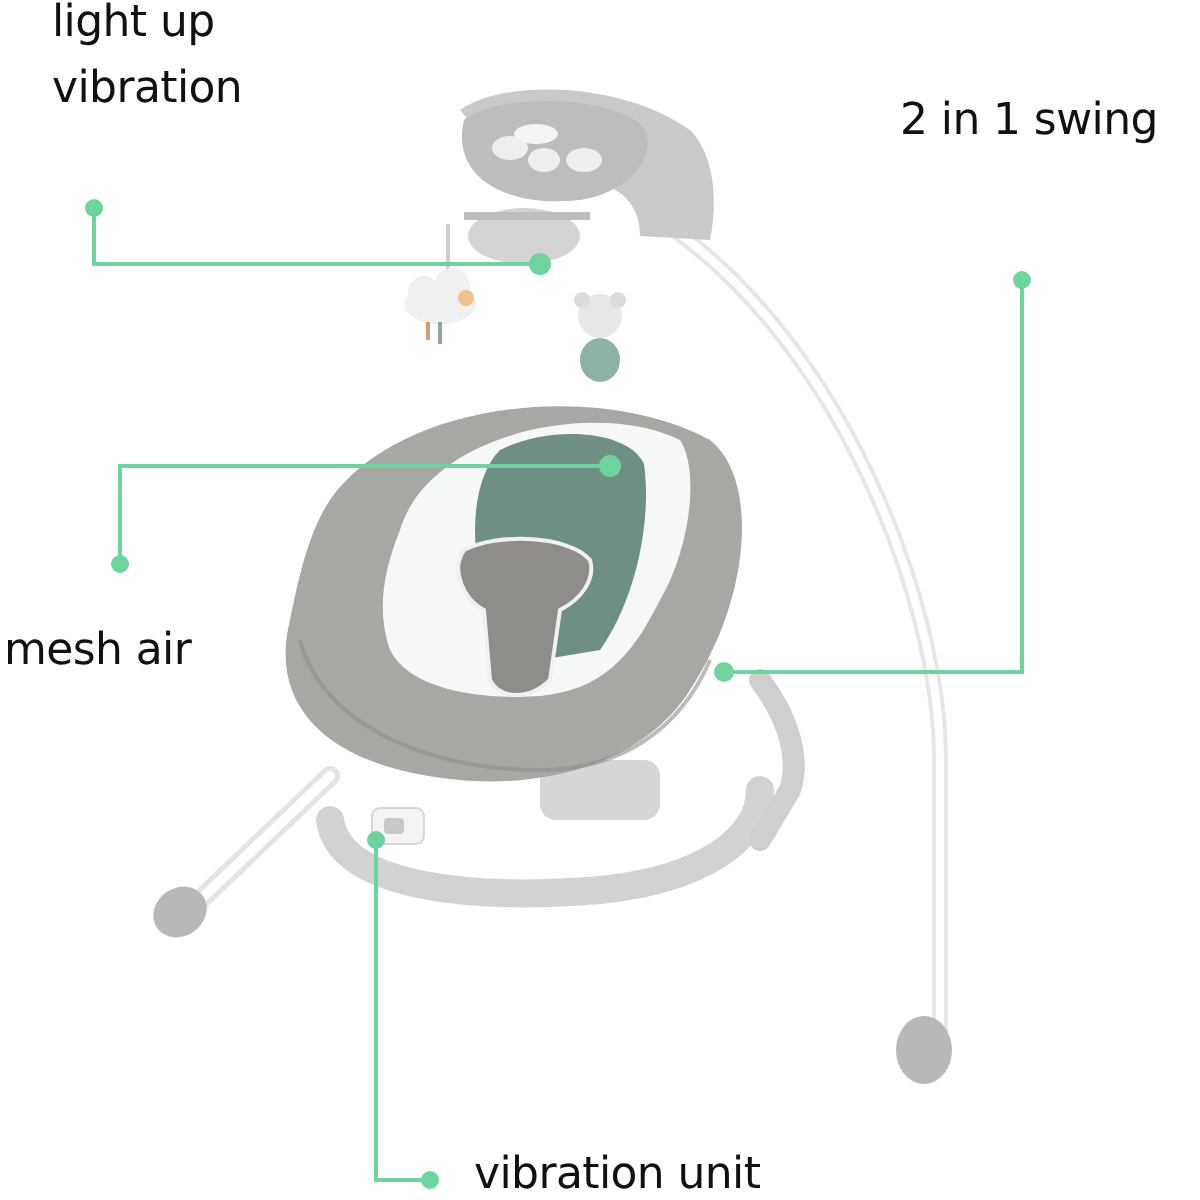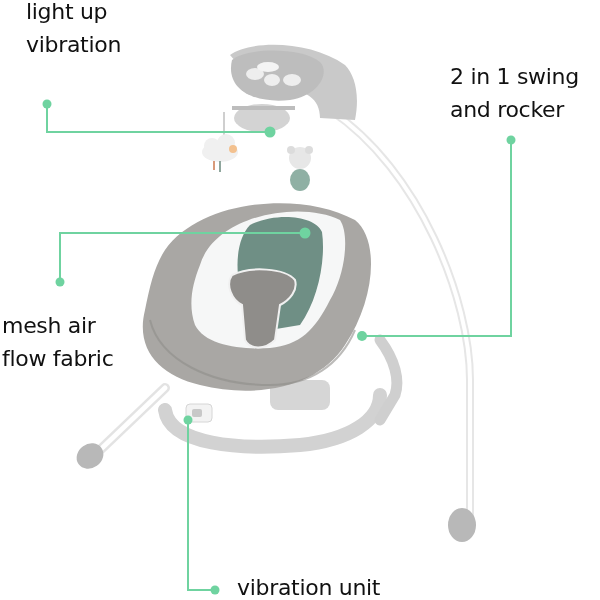--- a/index.html
+++ b/index.html
@@ -87,27 +87,25 @@
       <circle cx="188" cy="420" r="4.5"></circle>
       <circle cx="215" cy="590" r="4.5"></circle>
     </g>
   </svg>
 
   <div class="label" style="left:26px; top:-5px;">
     <span>light up</span>
     <span>vibration</span>
   </div>
 
-  <div class="label" style="left:450px; top:60px;">
+  <div class="label" style="left:450px; top:44px;">
     <span>2 in 1 swing</span>
-    <span>and rocker</span>
   </div>
 
-  <div class="label" style="left:2px; top:309px;">
+  <div class="label" style="left:2px; top:309px;text-align:center;">
     <span>mesh air</span>
-    <span>flow fabric</span>
   </div>
 
   <div class="label" style="left:237px; top:571px;">
     <span>vibration unit</span>
   </div>
 
 </div>
 
 </body></html>

